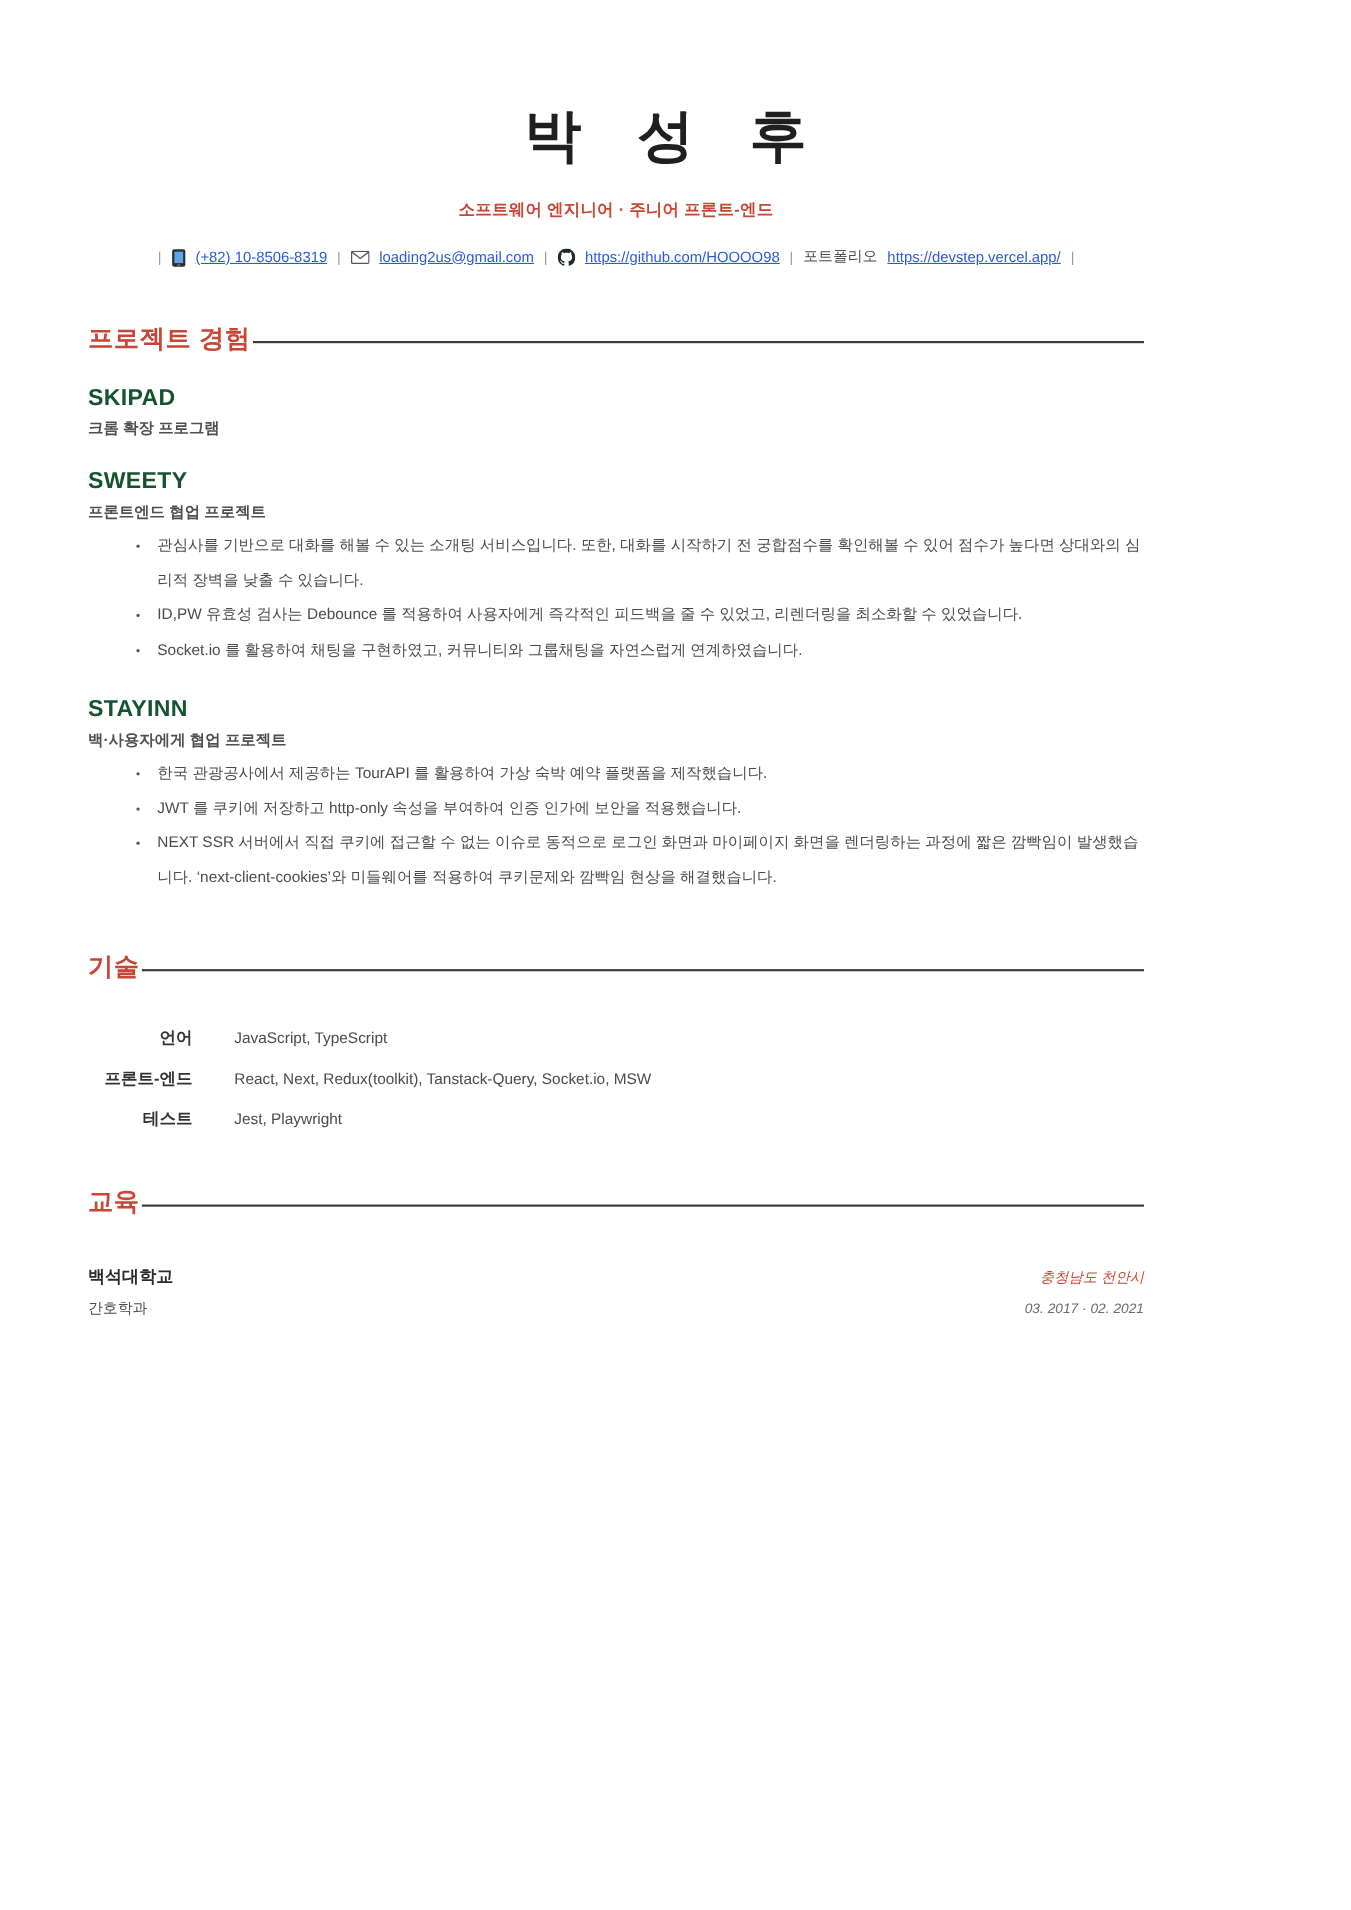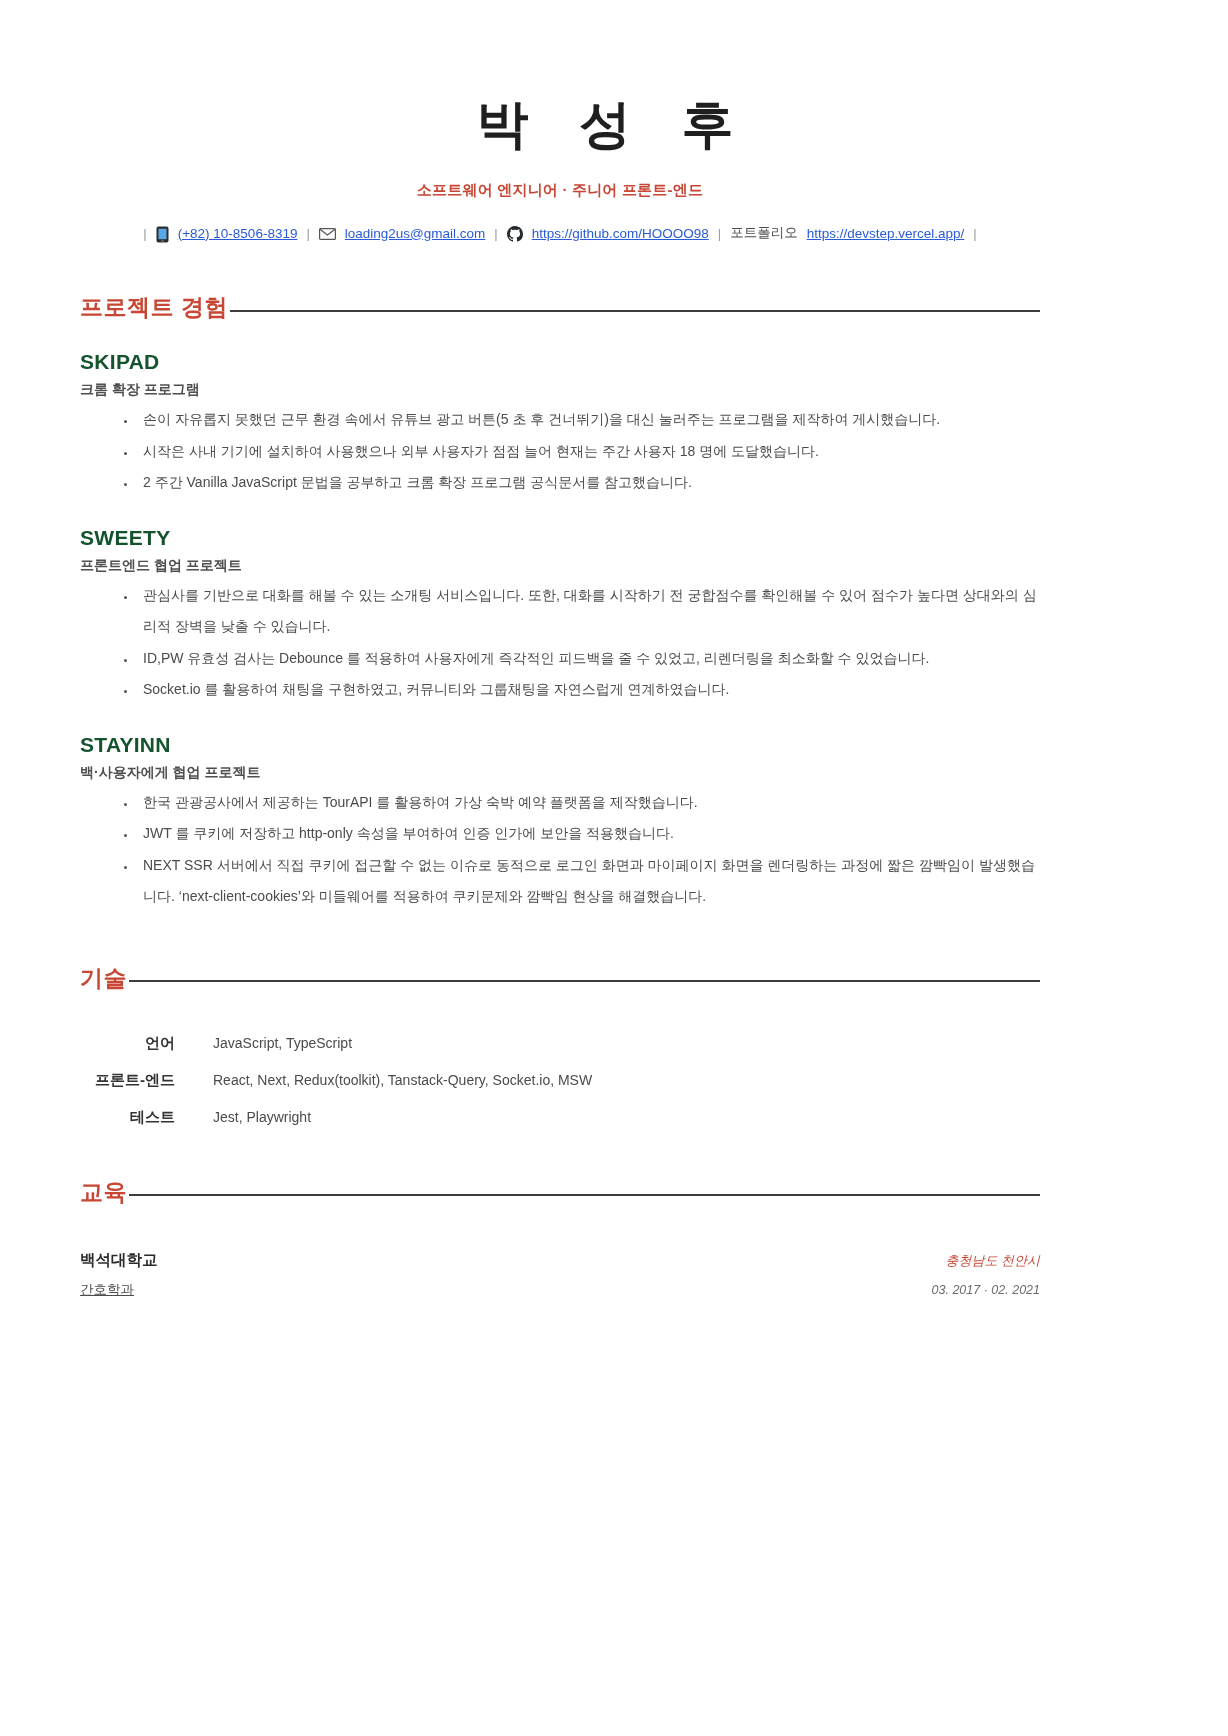--- a/index.html
+++ b/index.html
@@ -123,21 +123,21 @@
   
   .edu { margin-top: 42px; }
   .edu-row {
     display: flex;
     justify-content: space-between;
     align-items: baseline;
   }
   .edu-school { font-size: 15.5px; font-weight: 700; color: #2b2b2b; }
   .edu-location { font-size: 13px; font-style: italic; color: #c74634; }
   .edu-row2 { margin-top: 10px; }
-  .edu-major { font-size: 13.5px; color: #4b4b4b; text-decoration: underline; }
+  .edu-major { font-size: 13.5px; color: #4b4b4b; }
   .edu-period { font-size: 12.5px; font-style: italic; color: #6b6b6b; }
 </style>
 </head>
 <body>
 
 <header>
   <h1 class="name">박 성 후</h1>
   <div class="subtitle">소프트웨어 엔지니어 · 주니어 프론트-엔드</div>
 
   <div class="contact">
@@ -182,25 +182,20 @@
 
 <section>
   <div class="section-head">
     <span class="stitle">프로젝트 경험</span>
     <span class="rule"></span>
   </div>
 
   <article class="project">
     <div class="project-title">SKIPAD</div>
     <div class="project-sub">크롬 확장 프로그램</div>
-    <ul class="bullets">
-      <li>손이 자유롭지 못했던 근무 환경 속에서 유튜브 광고 버튼(5 초 후 건너뛰기)을 대신 눌러주는 프로그램을 제작하여 게시했습니다.</li>
-      <li>시작은 사내 기기에 설치하여 사용했으나 외부 사용자가 점점 늘어 현재는 주간 사용자 18 명에 도달했습니다.</li>
-      <li>2 주간 Vanilla JavaScript 문법을 공부하고 크롬 확장 프로그램 공식문서를 참고했습니다.</li>
-    </ul>
   </article>
 
   <article class="project">
     <div class="project-title">SWEETY</div>
     <div class="project-sub">프론트엔드 협업 프로젝트</div>
     <ul class="bullets">
       <li>관심사를 기반으로 대화를 해볼 수 있는 소개팅 서비스입니다. 또한, 대화를 시작하기 전 궁합점수를 확인해볼 수 있어 점수가 높다면 상대와의 심리적 장벽을 낮출 수 있습니다.</li>
       <li>ID,PW 유효성 검사는 Debounce 를 적용하여 사용자에게 즉각적인 피드백을 줄 수 있었고, 리렌더링을 최소화할 수 있었습니다.</li>
       <li>Socket.io 를 활용하여 채팅을 구현하였고, 커뮤니티와 그룹채팅을 자연스럽게 연계하였습니다.</li>
     </ul>

